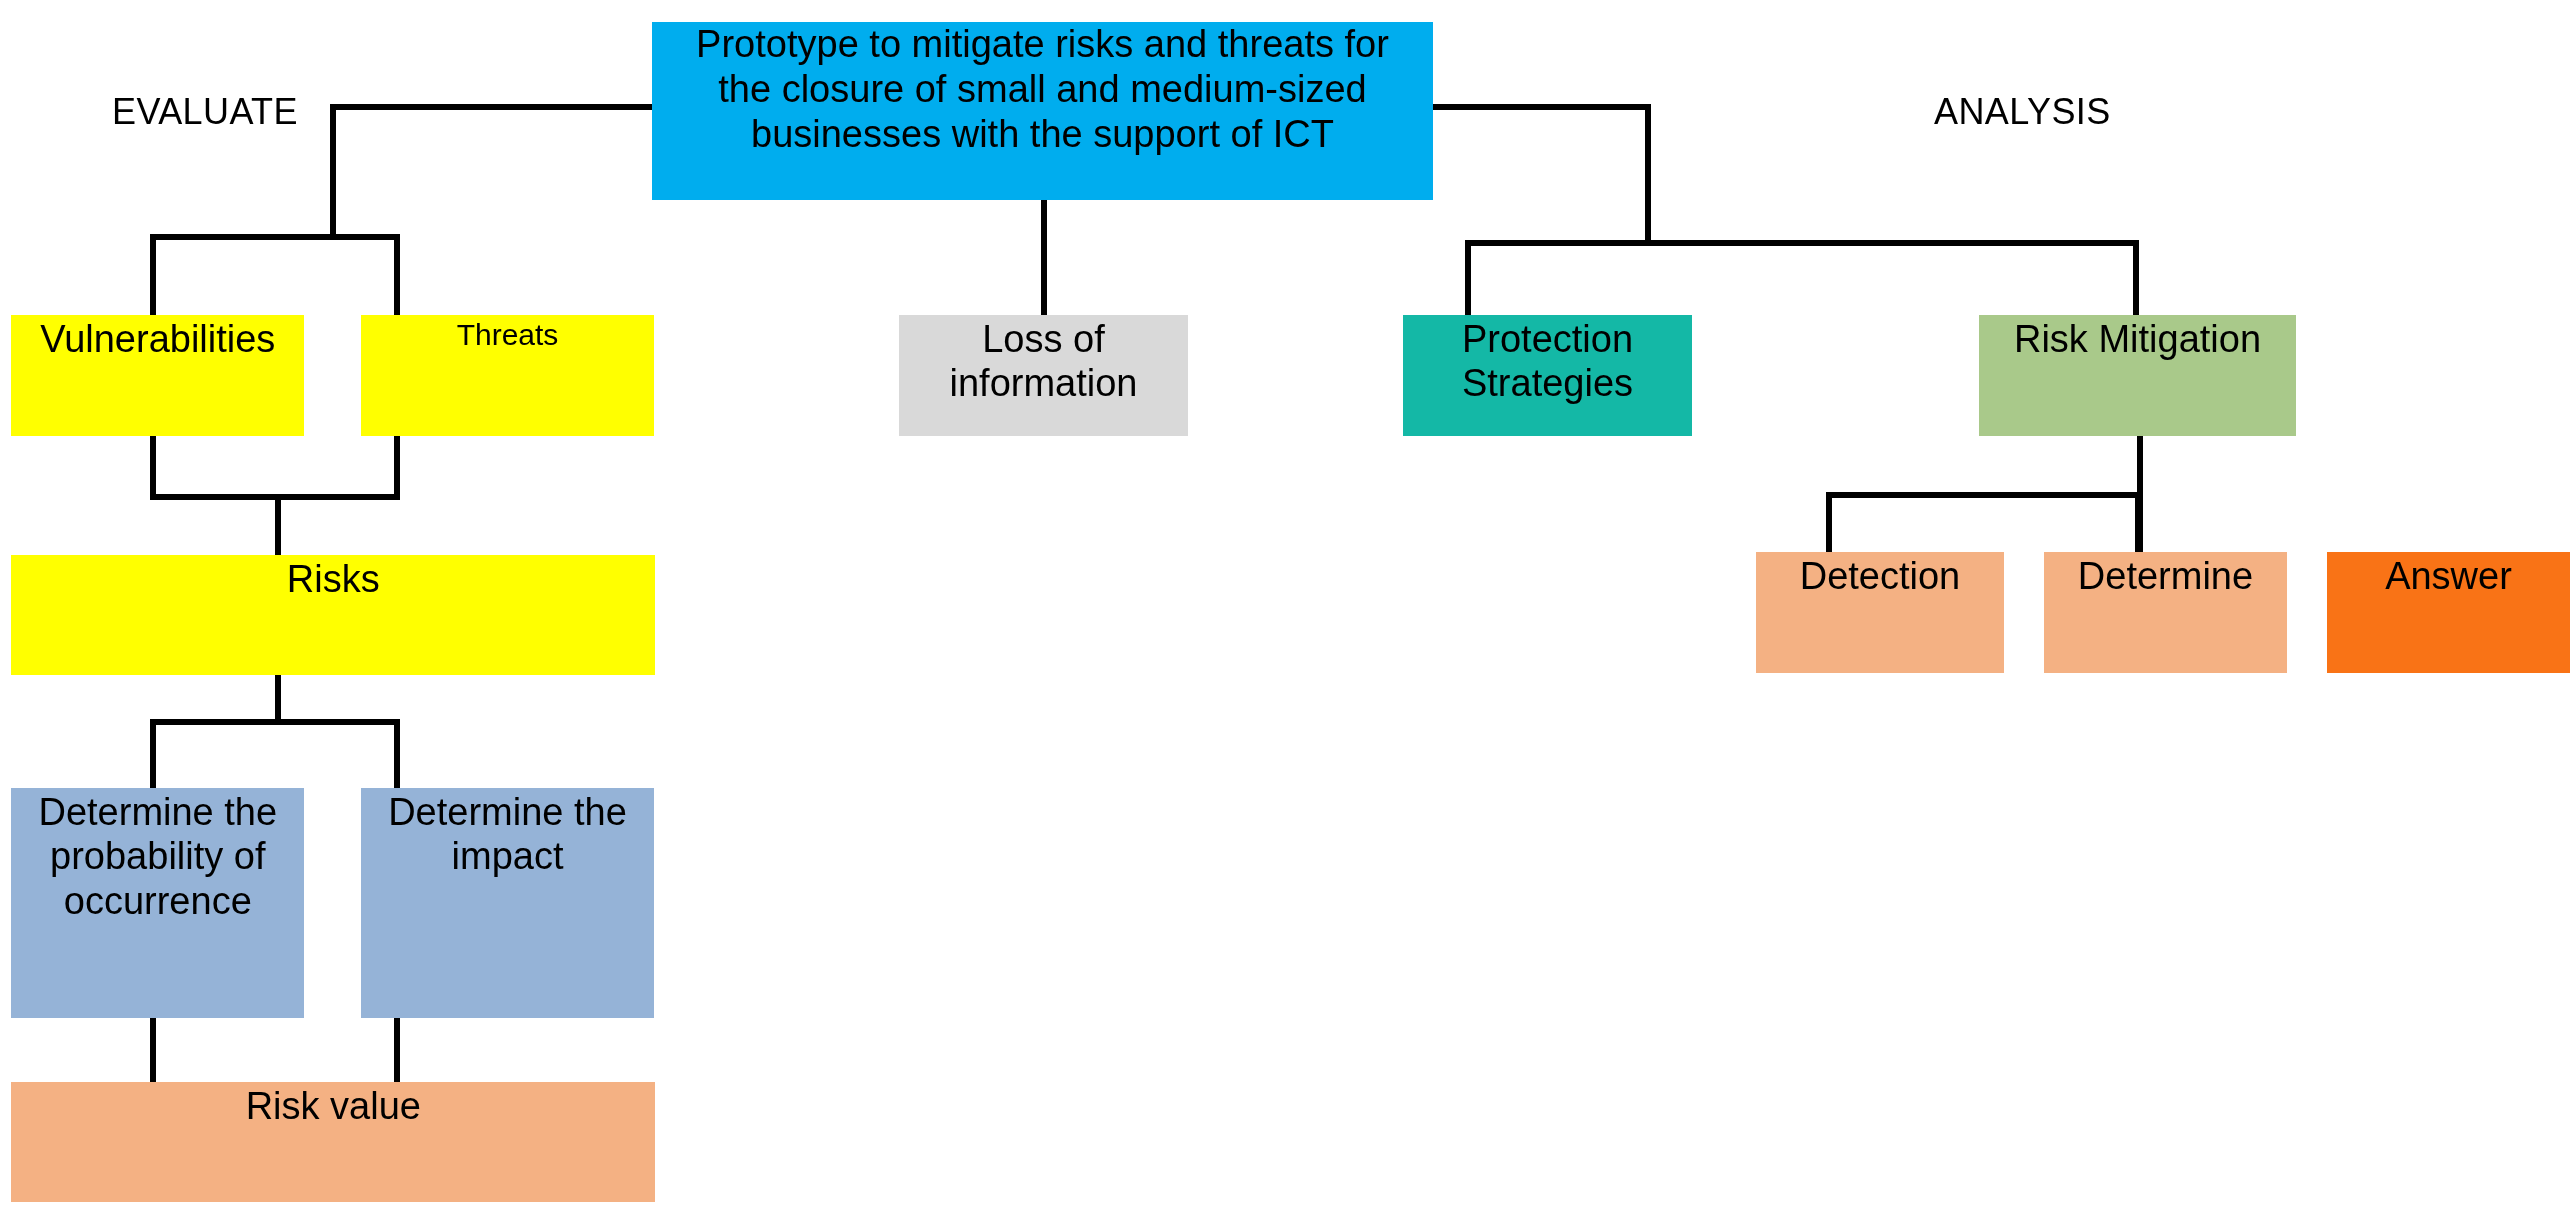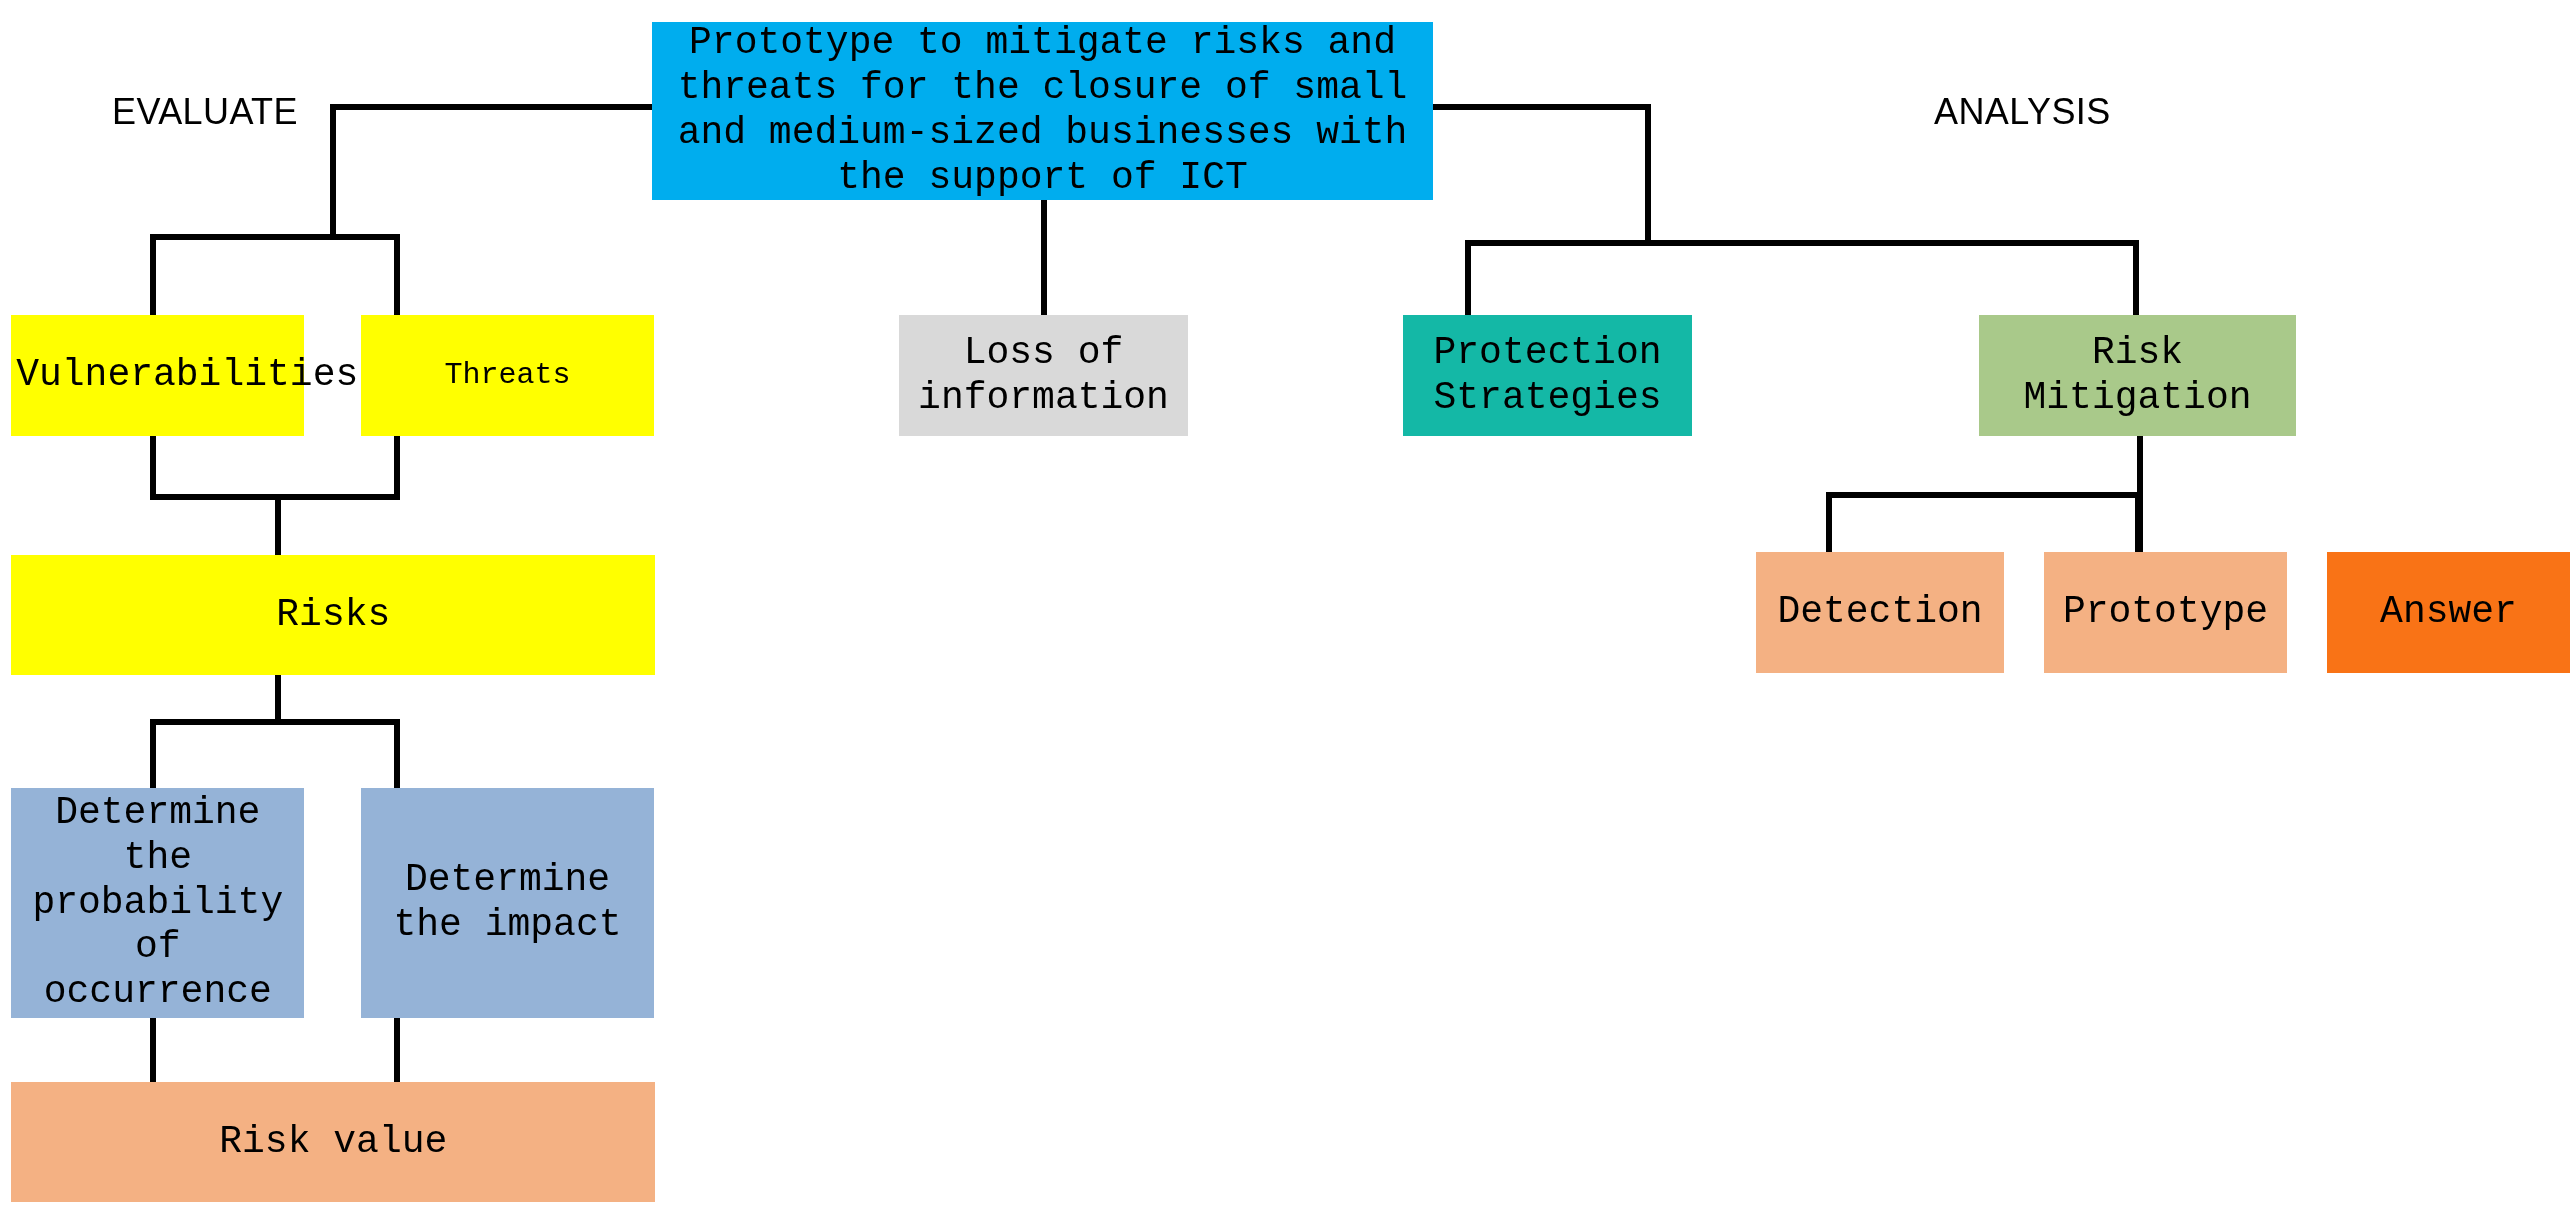--- a/index.html
+++ b/index.html
@@ -15,27 +15,27 @@
     position: relative;
     width: 2576px;
     height: 1229px;
     background: #ffffff;
     overflow: hidden;
   }
   .node {
     position: absolute;
     box-sizing: border-box;
     display: flex;
-    align-items: center;
+    align-items: flex-start;
     justify-content: center;
     text-align: center;
     color: #000000;
     line-height: 1.18;
     padding: 1.6px 4.9px;
-    font-family: Liberation Mono, monospace;
+    font-family: Liberation Sans, sans-serif;
   }
   .node span {
     display: block;
     width: 100%;
   }
   .branch-label {
     position: absolute;
     color: #000000;
     font-size: 36px;
     letter-spacing: 0.4px;
@@ -133,21 +133,21 @@
 
   <div class="node" style="left:1979px; top:315px; width:317px; height:121px; background:#A9C98A; font-size:38px;">
     <span>Risk Mitigation</span>
   </div>
 
   <div class="node" style="left:1756px; top:552px; width:248px; height:121px; background:#F4B183; font-size:38px;">
     <span>Detection</span>
   </div>
 
   <div class="node" style="left:2044px; top:552px; width:243px; height:121px; background:#F4B183; font-size:38px;">
-    <span>Prototype</span>
+    <span>Determine</span>
   </div>
 
   <div class="node" style="left:2327px; top:552px; width:243px; height:121px; background:#f97316; font-size:38px;">
     <span>Answer</span>
   </div>
 
 </div>
 
 
 </body></html>

